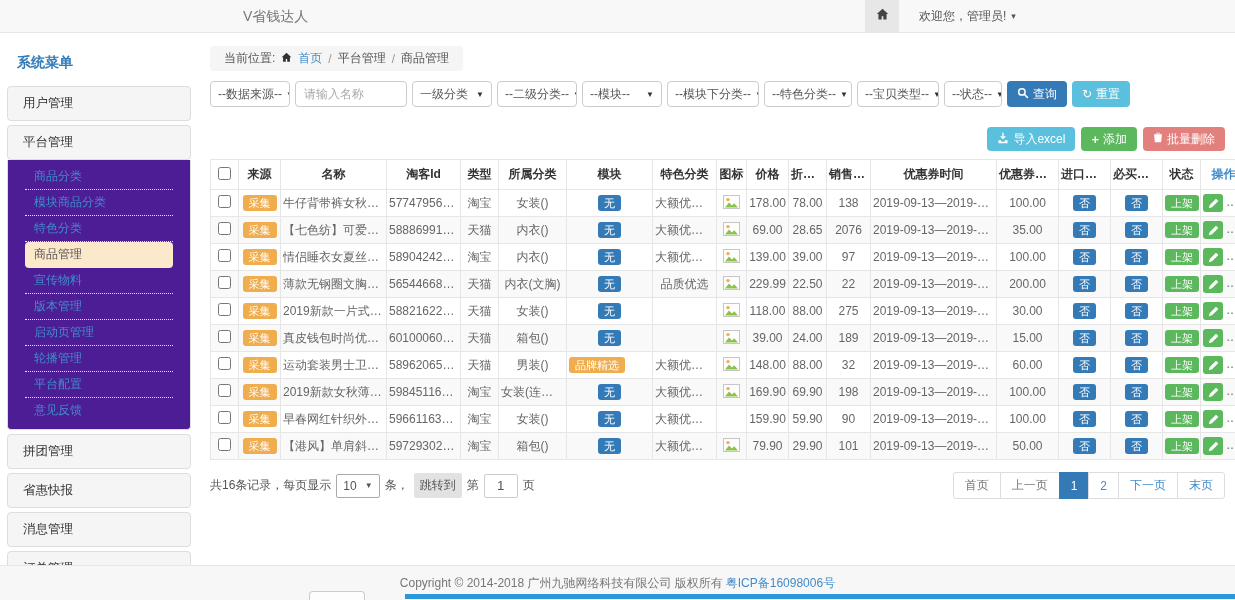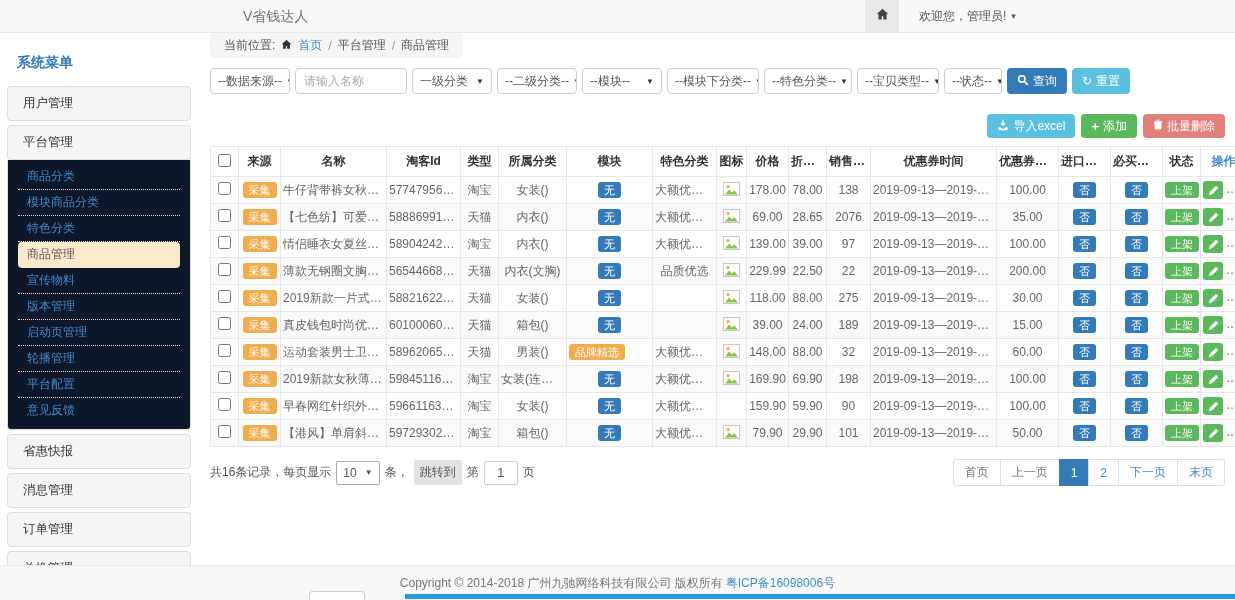--- a/index.html
+++ b/index.html
@@ -11,28 +11,28 @@
   .brand{position:absolute;left:243px;top:8px;font-size:14px;color:#777}
   .topbar-right{position:absolute;left:865px;top:0;height:32px;display:flex;align-items:center}
   .home-btn{width:34px;height:32px;background:#e7e7e7;display:flex;align-items:center;justify-content:center;cursor:pointer}
   .welcome{margin-left:20px;color:#555;display:flex;align-items:center;gap:5px;cursor:pointer}
   .caret{font-size:9px;color:#555}
 
   
   .sidebar{position:absolute;left:7px;top:45px;width:184px}
   .sidebar-title{color:#337ab7;font-weight:bold;font-size:14px;padding:9px 12px 10px 10px}
   .menu-group{background:#f5f5f5;border:1px solid #ddd;border-radius:4px;padding:8px 15px;color:#333;margin-top:4px;cursor:pointer;font-size:12.5px}
-  .submenu{background:#0f172a;border:1px solid #ddd;border-top:none;border-radius:0 0 4px 4px;padding:4px 10px 6px}
+  .submenu{background:#4c1d95;border:1px solid #ddd;border-top:none;border-radius:0 0 4px 4px;padding:4px 17px 6px}
   .submenu-item{padding:4px 9px;color:#428bca;border-bottom:1px dotted #e3e3e3;cursor:pointer}
   .submenu-item:last-child{border-bottom:none}
   .submenu-item.active{background:#fce8cb;border-radius:4px;color:#555;border-bottom-color:transparent}
 
   
   .main{position:absolute;left:210px;right:10px;top:33px}
-  .breadcrumb{display:inline-flex;align-items:center;gap:6px;background:#f5f5f5;border-radius:4px;padding:4px 14px;color:#555}
+  .breadcrumb{display:inline-flex;align-items:center;gap:6px;margin-top:13px;background:#f5f5f5;border-radius:4px;padding:4px 14px;color:#555}
   .crumb-home{color:#428bca;cursor:pointer}
   .crumb-sep{color:#999}
 
   .filter-bar{margin-top:10px;display:flex;gap:5px;align-items:center}
   #filters{display:contents}
   .fselect{border:1px solid #ccc;border-radius:4px;height:26px;background:#fff;color:#555;display:flex;align-items:center;justify-content:space-between;padding:0 7px;cursor:pointer;white-space:nowrap;overflow:hidden}
   .fselect .sel-caret{font-size:8px;color:#333;margin-left:4px}
   #filters>*:nth-child(1){width:80px}
   #filters>*:nth-child(2){width:112px}
   #filters>*:nth-child(3){width:80px}
@@ -118,20 +118,21 @@
         <div class="submenu-item">模块商品分类</div>
         <div class="submenu-item">特色分类</div>
         <div class="submenu-item active">商品管理</div>
         <div class="submenu-item">宣传物料</div>
         <div class="submenu-item">版本管理</div>
         <div class="submenu-item">启动页管理</div>
         <div class="submenu-item">轮播管理</div>
         <div class="submenu-item">平台配置</div>
         <div class="submenu-item">意见反馈</div>
       </div>
+      <div class="menu-group">拼团管理</div>
       <div class="menu-group">省惠快报</div>
       <div class="menu-group">消息管理</div>
       <div class="menu-group">订单管理</div>
       <div class="menu-group">兑换管理</div>
     </div>
 </aside>
 
 <main class="main">
   <div class="breadcrumb">
     <span>当前位置:</span>

